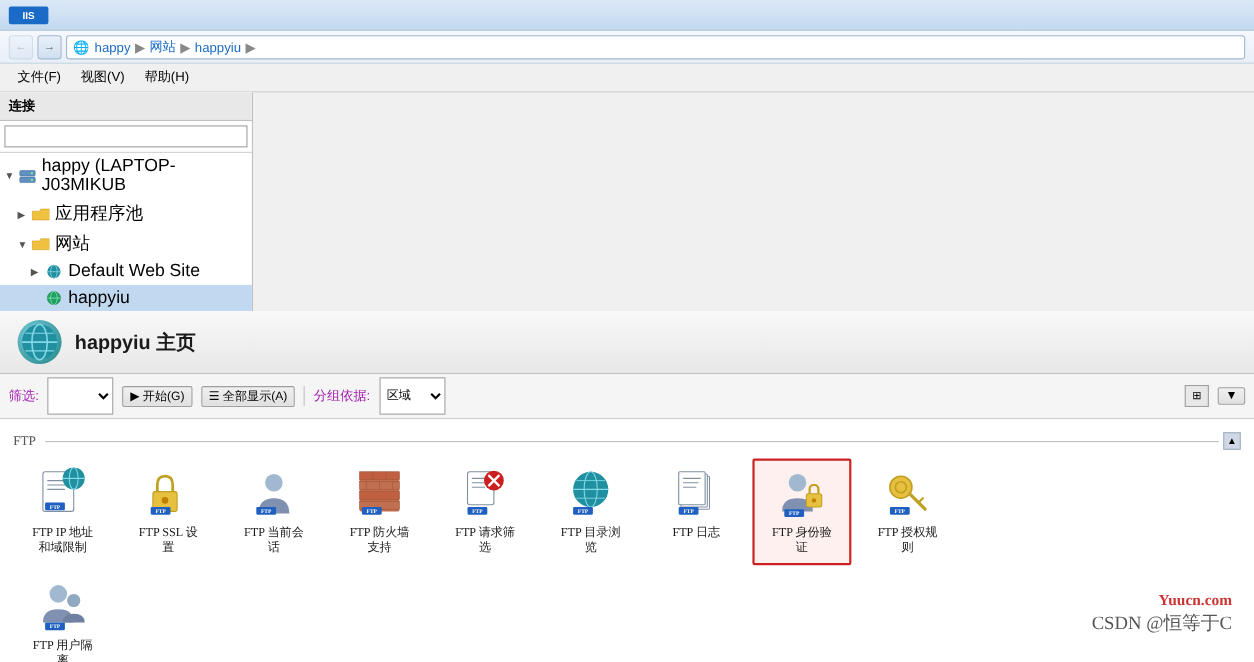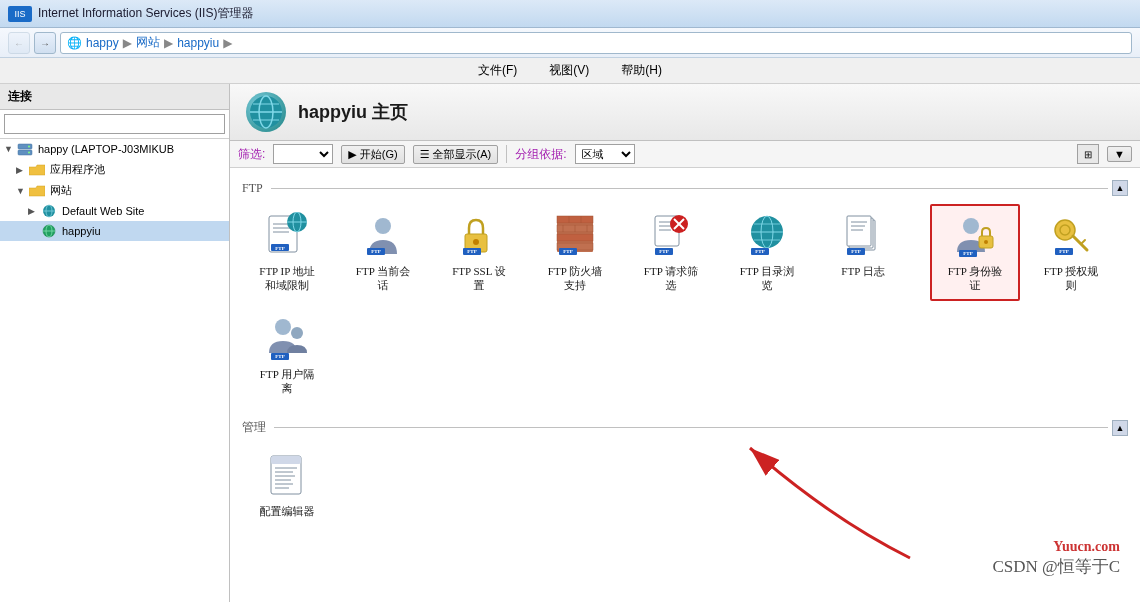--- a/index.html
+++ b/index.html
@@ -8,26 +8,26 @@
     
     .title-bar {
       background: linear-gradient(to bottom, #dce9f7, #c2d9f0);
       height: 28px;
       display: flex;
       align-items: center;
       padding: 0 8px;
       border-bottom: 1px solid #a0b8d0;
     }
     .title-bar-icon {
-      width: 24px; height: 16px;
+      width: 36px; height: 16px;
       background: #1a6bc7;
       border-radius: 2px;
       margin-right: 6px;
       display: flex; align-items: center; justify-content: center;
-      color: white; font-size: 9px; font-weight: normal;
+      color: white; font-size: 9px; font-weight: bold;
     }
     .title-bar-text { font-size: 12px; color: #1a1a2e; }
 
     
     .nav-bar {
       background: linear-gradient(to bottom, #f5f8fd, #e8eff8);
       height: 30px;
       display: flex;
       align-items: center;
       padding: 0 8px;
@@ -57,34 +57,34 @@
     .nav-sep { color: #888; margin: 0 4px; }
 
     
     .menu-bar {
       background: #f0f0f0;
       height: 26px;
       display: flex;
       align-items: center;
       padding: 0 8px;
       border-bottom: 1px solid #d0d0d0;
-      gap: 16px;
-      justify-content: center;
+      gap: 2px;
     }
     .menu-item {
       padding: 2px 8px;
       cursor: pointer;
       font-size: 12px;
       border-radius: 2px;
     }
 
     
     .main-layout {
       display: flex;
       height: calc(602px - 28px - 30px - 26px);
+      flex-direction: column;
     }
 
     
     .sidebar {
       width: 230px;
       background: white;
       border-right: 1px solid #c0c0c0;
       overflow-y: auto;
     }
     .sidebar-header {
@@ -112,21 +112,21 @@
     .tree-item.selected { background: #c0d8f0; }
     .tree-arrow {
       width: 12px; font-size: 9px; color: #555;
       flex-shrink: 0;
     }
     .tree-icon {
       width: 18px; height: 14px;
       margin-right: 4px; flex-shrink: 0;
       display: flex; align-items: center; justify-content: center;
     }
-    .tree-label { font-size: 11px; }
+    .tree-label { font-size: 16px; }
     .indent1 { padding-left: 16px; }
     .indent2 { padding-left: 28px; }
 
     
     .content-area {
       flex: 1;
       background: white;
       overflow-y: auto;
       display: flex;
       flex-direction: column;
@@ -157,21 +157,21 @@
       border-bottom: 1px solid #d0d0d0;
       padding: 3px 8px;
       display: flex;
       align-items: center;
       gap: 8px;
       flex-shrink: 0;
       font-size: 12px;
     }
     .toolbar-label { color: #a21caf; }
     .toolbar-select {
-      height: 20px;
+      height: 34px;
       border: 1px solid #a0a0a0;
       background: white;
       font-size: 11px;
       padding: 0 2px;
       min-width: 60px;
     }
     .toolbar-btn {
       display: flex; align-items: center; gap: 3px;
       padding: 1px 6px;
       background: linear-gradient(to bottom, #f0f0f0, #e0e0e0);
@@ -237,21 +237,20 @@
       flex-direction: column;
       align-items: center;
       padding: 6px 4px;
       cursor: pointer;
       border: 2px solid transparent;
       border-radius: 2px;
     }
     .icon-item.highlighted {
       border: 2px solid #cc2222;
       background: #fff0f0;
-      margin-left: 16px;
     }
 
     .icon-visual {
       width: 48px; height: 48px;
       display: flex; align-items: center; justify-content: center;
       margin-bottom: 4px;
       position: relative;
     }
     .icon-label {
       font-size: 11px;
@@ -280,21 +279,20 @@
       position: absolute;
       pointer-events: none;
       z-index: 10;
     }
   </style>
 </head>
 <body>
 
 <div class="title-bar">
   <div class="title-bar-icon">IIS</div>
-  <span class="title-bar-text">Internet Information Services (IIS)管理器</span>
 </div>
 
 <div class="nav-bar">
   <button class="nav-btn" disabled="">←</button>
   <button class="nav-btn">→</button>
   <div class="nav-breadcrumb">
     <span style="margin-right:4px;">🌐</span>
     <span style="color:#1a6bc7; cursor:pointer;">happy</span>
     <span class="nav-sep">▶</span>
     <span style="color:#1a6bc7; cursor:pointer;">网站</span>
@@ -441,43 +439,43 @@
               <line x1="24" y1="10" x2="44" y2="10" stroke="#80d8e8" stroke-width="1"></line>
             </svg>
           </div>
           <span class="icon-label">FTP IP 地址<br>和域限制</span>
         </div>
 
         <div class="icon-item">
           <div class="icon-visual">
             <svg width="48" height="48" viewBox="0 0 48 48">
 
-              <circle cx="24" cy="14" r="8" fill="#a0b8d0"></circle>
-              <path d="M10 42 Q10 28 24 28 Q38 28 38 42" fill="#8090b0"></path>
-
-              <rect x="8" y="36" width="18" height="7" rx="1" fill="#2060c0"></rect>
-              <text x="17" y="41" text-anchor="middle" fill="white" font-size="5" font-weight="bold">FTP</text>
-            </svg>
-          </div>
-          <span class="icon-label">FTP 当前会<br>话</span>
-        </div>
-
-        <div class="icon-item">
-          <div class="icon-visual">
-            <svg width="48" height="48" viewBox="0 0 48 48">
-
               <rect x="10" y="22" width="22" height="18" rx="2" fill="#e8c040" stroke="#c0a020" stroke-width="1"></rect>
               <path d="M14 22 L14 16 Q14 8 21 8 Q28 8 28 16 L28 22" fill="none" stroke="#c0a020" stroke-width="2.5"></path>
               <circle cx="21" cy="30" r="3" fill="#c08000"></circle>
 
               <rect x="8" y="36" width="18" height="7" rx="1" fill="#2060c0"></rect>
               <text x="17" y="41" text-anchor="middle" fill="white" font-size="5" font-weight="bold">FTP</text>
             </svg>
           </div>
           <span class="icon-label">FTP SSL 设<br>置</span>
+        </div>
+
+        <div class="icon-item">
+          <div class="icon-visual">
+            <svg width="48" height="48" viewBox="0 0 48 48">
+
+              <circle cx="24" cy="14" r="8" fill="#a0b8d0"></circle>
+              <path d="M10 42 Q10 28 24 28 Q38 28 38 42" fill="#8090b0"></path>
+
+              <rect x="8" y="36" width="18" height="7" rx="1" fill="#2060c0"></rect>
+              <text x="17" y="41" text-anchor="middle" fill="white" font-size="5" font-weight="bold">FTP</text>
+            </svg>
+          </div>
+          <span class="icon-label">FTP 当前会<br>话</span>
         </div>
 
         <div class="icon-item">
           <div class="icon-visual">
             <svg width="48" height="48" viewBox="0 0 48 48">
 
               <rect x="6" y="4" width="36" height="36" rx="1" fill="#c07050"></rect>
               <rect x="6" y="4" width="36" height="7" fill="#c06040" stroke="#a05030" stroke-width="0.5"></rect>
               <rect x="6" y="13" width="36" height="7" fill="#c07050" stroke="#a05030" stroke-width="0.5"></rect>
               <rect x="6" y="22" width="36" height="7" fill="#c06040" stroke="#a05030" stroke-width="0.5"></rect>

